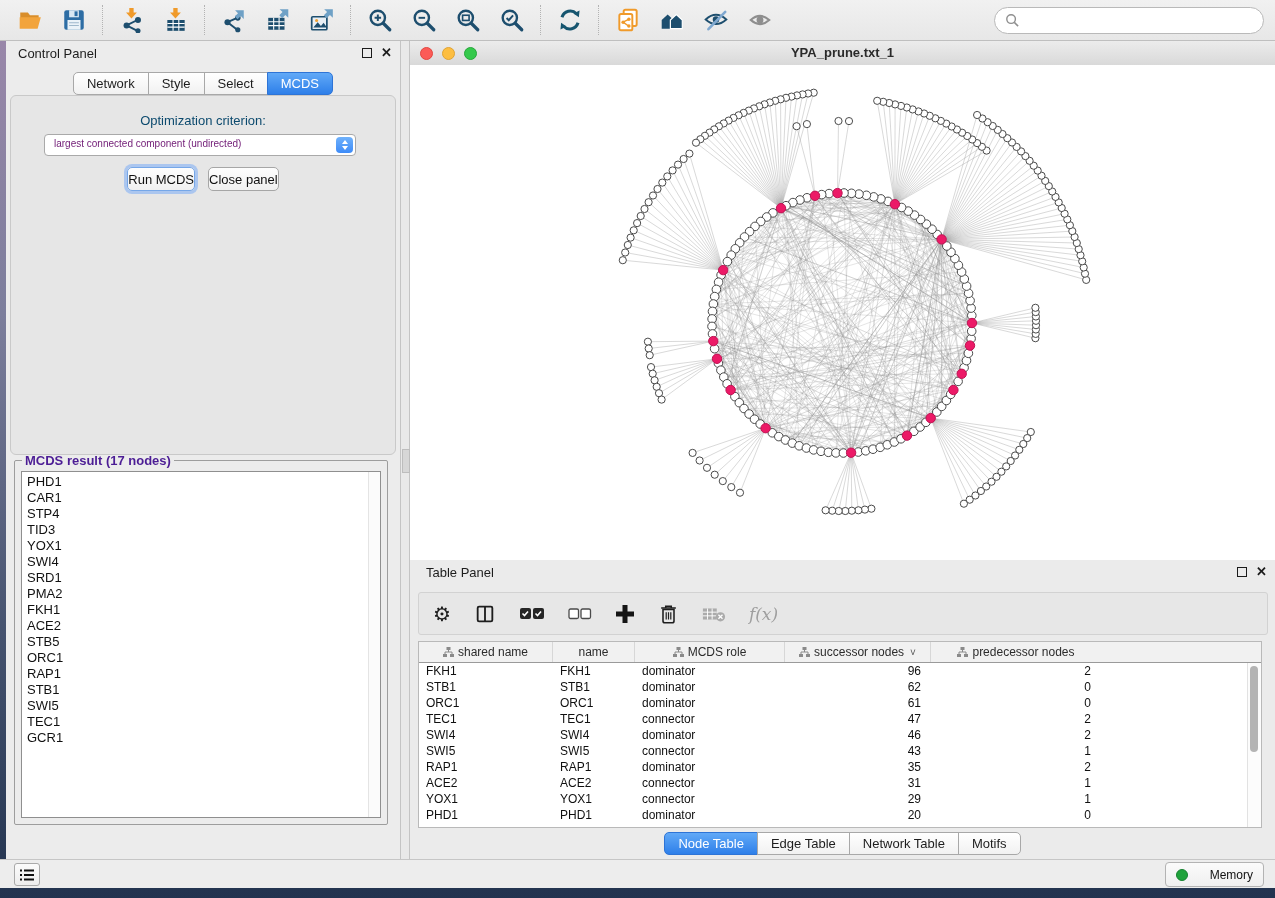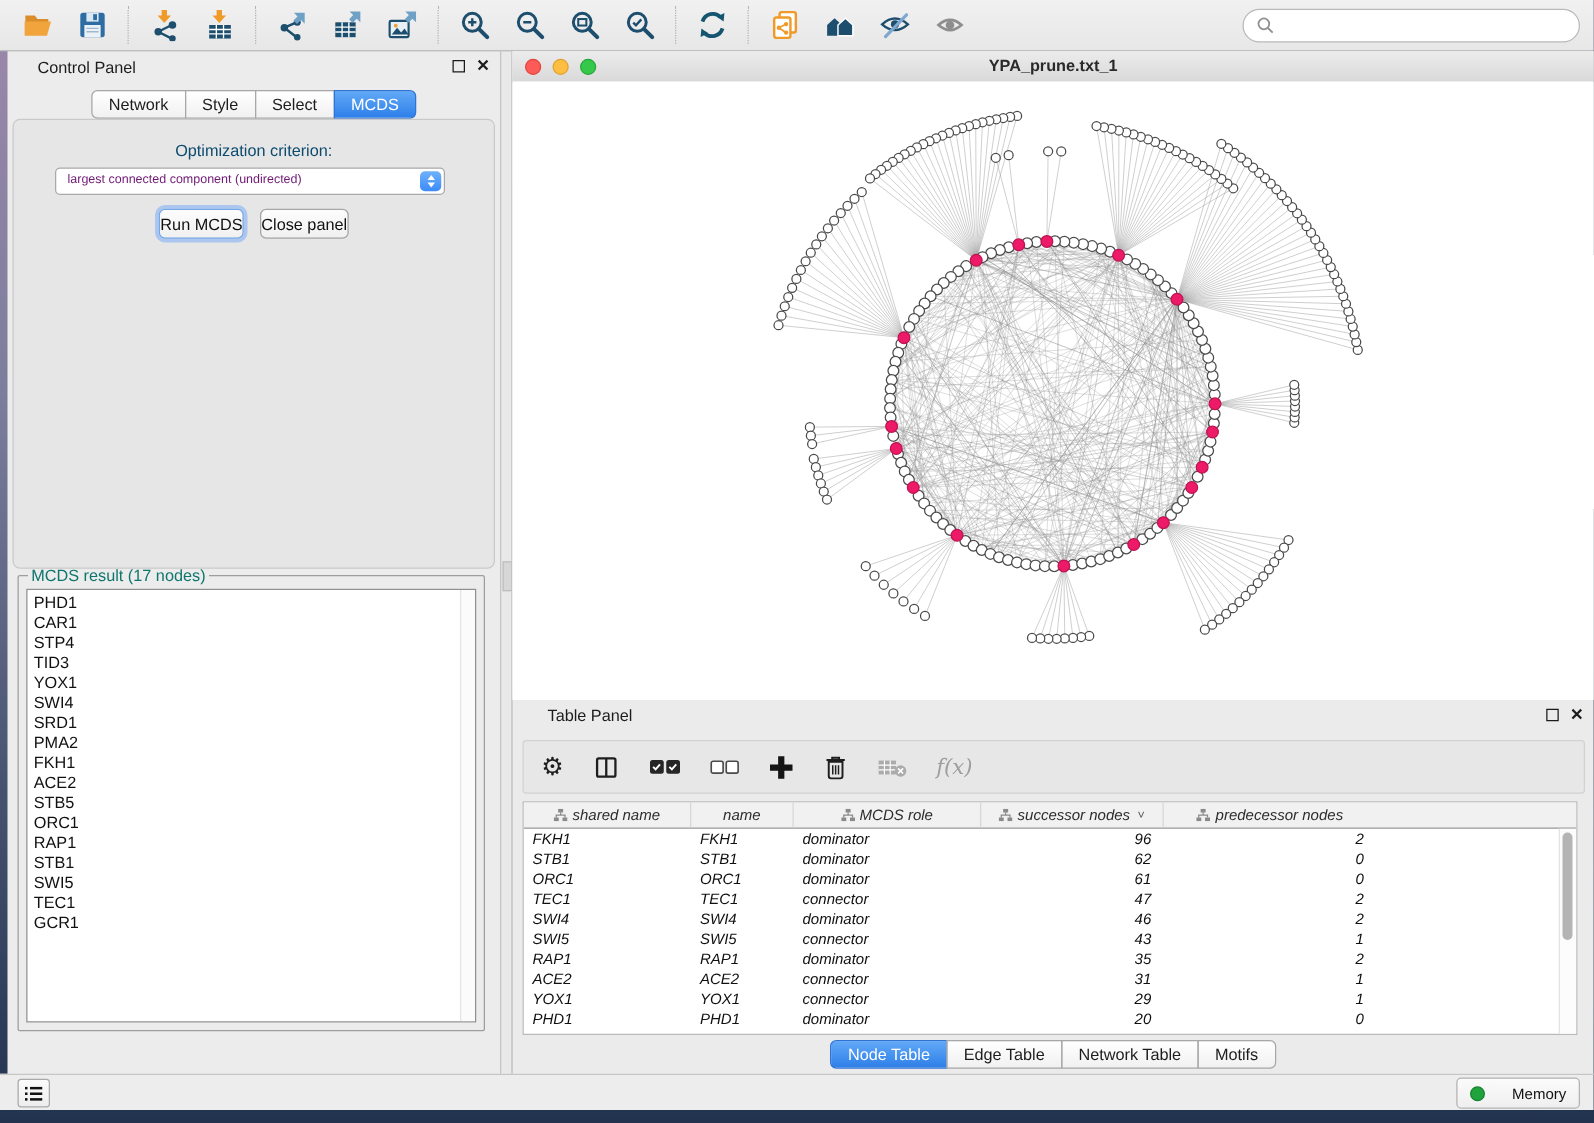--- a/index.html
+++ b/index.html
@@ -13,21 +13,21 @@
   .tbtn svg{width:26px;height:26px;}
   .tsep{width:1px;height:30px;margin:0 6px;border-left:1px dotted #b3b3b3;}
   .searchbox{position:absolute;right:11px;top:7px;width:270px;height:27px;background:#fff;border:1px solid #b9b9b9;
     border-radius:14px;display:flex;align-items:center;box-sizing:border-box;padding:0 10px;}
   .searchbox svg{width:15px;height:15px;flex:0 0 auto;}
   .searchbox input{border:none;outline:none;background:transparent;flex:1;font-size:13px;font-family:"Liberation Sans",sans-serif;margin-left:6px;}
   
   .main{position:absolute;left:6px;top:41px;right:0;bottom:38px;}
   
   .cpanel{position:absolute;left:0;top:0;width:394px;bottom:0;background:#ececec;}
-  .phead{position:absolute;left:16px;top:0;right:0;height:26px;text-align:right;}
+  .phead{position:absolute;left:4px;top:0;right:0;height:26px;text-align:right;}
   .ptitle{position:absolute;left:8px;top:5px;font-size:13px;color:#1d1d1d;}
   .phicons{position:absolute;right:8px;top:6px;display:flex;align-items:center;gap:9px;}
   .float-sq{width:8px;height:8px;border:1.6px solid #1b1b1b;display:inline-block;}
   .close-x{font-size:13px;font-weight:bold;color:#1b1b1b;line-height:12px;}
   .cp-tabs{position:absolute;left:0;top:31px;width:100%;display:flex;justify-content:center;}
   .tab{height:21px;line-height:21px;padding:0 13px;font-size:13px;color:#1d1d1d;background:linear-gradient(#ffffff,#f1f1f1);
     border:1px solid #a8a8a8;margin-left:-1px;cursor:default;}
   .tab.first{border-radius:5px 0 0 5px;margin-left:0;}
   .tab.last{border-radius:0 5px 5px 0;}
   .tab.sel{background:linear-gradient(#61a9f7,#2e7fe9);color:#fff;border-color:#2e74d6;}
@@ -39,21 +39,21 @@
     display:flex;flex-direction:column;align-items:center;justify-content:center;}
   .stepper i{width:0;height:0;border-left:3.5px solid transparent;border-right:3.5px solid transparent;display:block;}
   .stepper i.up{border-bottom:4px solid #fff;margin-bottom:2px;}
   .stepper i.dn{border-top:4px solid #fff;}
   .btn-row{position:absolute;left:0;top:126px;width:100%;display:flex;justify-content:center;gap:13px;}
   .pbtn{font-family:"Liberation Sans",sans-serif;font-size:13px;color:#111;background:linear-gradient(#fdfdfd,#f0f0f0);
     border:1px solid #a6a6a6;border-radius:5px;height:24px;padding:0 0;cursor:default;}
   .pbtn.focus{border-color:#76a7e8;box-shadow:0 0 0 3px rgba(100,160,250,.45);}
   fieldset.result{position:absolute;left:8px;top:412px;width:374px;height:372px;border:1px solid #9d9d9d;border-radius:2px;
     margin:0;padding:0;box-sizing:border-box;background:#ececec;}
-  fieldset.result legend{font-size:13px;color:#0f766e;margin-left:7px;padding:0 3px;}
+  fieldset.result legend{font-size:13px;color:#4c1d95;margin-left:7px;padding:0 3px;font-weight:bold;}
   .listbox{position:absolute;left:6px;right:6px;top:3px;bottom:6px;background:#fff;border:1px solid #8f8f8f;overflow:hidden;}
   .mcds-item{font-size:13px;line-height:16px;color:#111;padding-left:5px;}
   .vtrack{position:absolute;right:0;top:0;bottom:0;width:11px;background:#fbfbfb;border-left:1px solid #e4e4e4;}
   
   .splitter{position:absolute;left:394px;top:0;width:10px;bottom:0;background:#e9e9e9;border-left:1px solid #c4c4c4;border-right:1px solid #c4c4c4;box-sizing:border-box;}
   .splitter .grip{position:absolute;left:1px;top:408px;width:6px;height:22px;background:#d7d7d7;border:1px solid #bdbdbd;}
   
   .rside{position:absolute;left:404px;top:0;right:0;bottom:0;}
   .netwin{position:absolute;left:0;top:0;right:0;height:519px;background:#fff;}
   .net-titlebar{position:absolute;left:0;top:0;right:0;height:24px;background:linear-gradient(#ececec,#d9d9d9);
@@ -65,21 +65,21 @@
   .net-title{position:absolute;left:0;right:0;top:4px;text-align:center;font-size:13px;font-weight:600;color:#2a2a2a;}
   .net-canvas{position:absolute;left:0;top:24px;right:0;bottom:0;background:#fff;}
   .net-canvas svg{display:block;}
   
   .tpanel{position:absolute;left:0;top:519px;right:0;bottom:0;background:#ebebeb;}
   .tp-toolbar{position:absolute;left:8px;right:7px;top:32px;height:43px;background:#e7e7e7;border:1px solid #d2d2d2;border-radius:3px;
     display:flex;align-items:center;box-sizing:border-box;padding-left:14px;gap:23px;}
   .tpbtn{background:none;border:none;padding:0;display:flex;align-items:center;justify-content:center;height:26px;cursor:default;}
   .gear-glyph{font-size:20px;color:#1e1e1e;line-height:20px;}
   .fx{font-family:"DejaVu Serif",serif;font-style:italic;font-size:17px;color:#9e9e9e;}
-  .grid-table{position:absolute;left:8px;right:13px;top:81px;bottom:32px;background:#fff;border:1px solid #b9b9b9;overflow:hidden;font-style:italic;}
+  .grid-table{position:absolute;left:8px;right:13px;top:81px;bottom:32px;background:#fff;border:1px solid #b9b9b9;overflow:hidden;}
   .thead{display:grid;grid-template-columns:134px 82px 150px 146px 170px 1fr;height:20px;border-bottom:1px solid #9a9a9a;background:#f1f1f1;}
   .th{position:relative;font-size:12px;color:#2c2c2c;border-right:1px solid #d7d7d7;display:flex;align-items:center;justify-content:center;gap:4px;overflow:hidden;white-space:nowrap;}
   .th:last-child{border-right:none;}
   .th .sort{color:#555;font-size:10px;margin-left:2px;}
   .trow{display:grid;grid-template-columns:134px 82px 150px 146px 170px 1fr;height:16px;}
   .td{font-size:12px;color:#101010;line-height:16px;padding-left:7px;white-space:nowrap;overflow:hidden;}
   .td.num{text-align:right;padding-right:10px;padding-left:0;}
   .tscroll{position:absolute;right:0;top:21px;bottom:0;width:13px;background:#fcfcfc;border-left:1px solid #e2e2e2;}
   .tscroll .thumb{position:absolute;left:2px;top:3px;width:8px;height:86px;border-radius:5px;background:#b4b4b4;}
   .tp-tabs{position:absolute;left:0;right:0;bottom:5px;display:flex;justify-content:center;}

